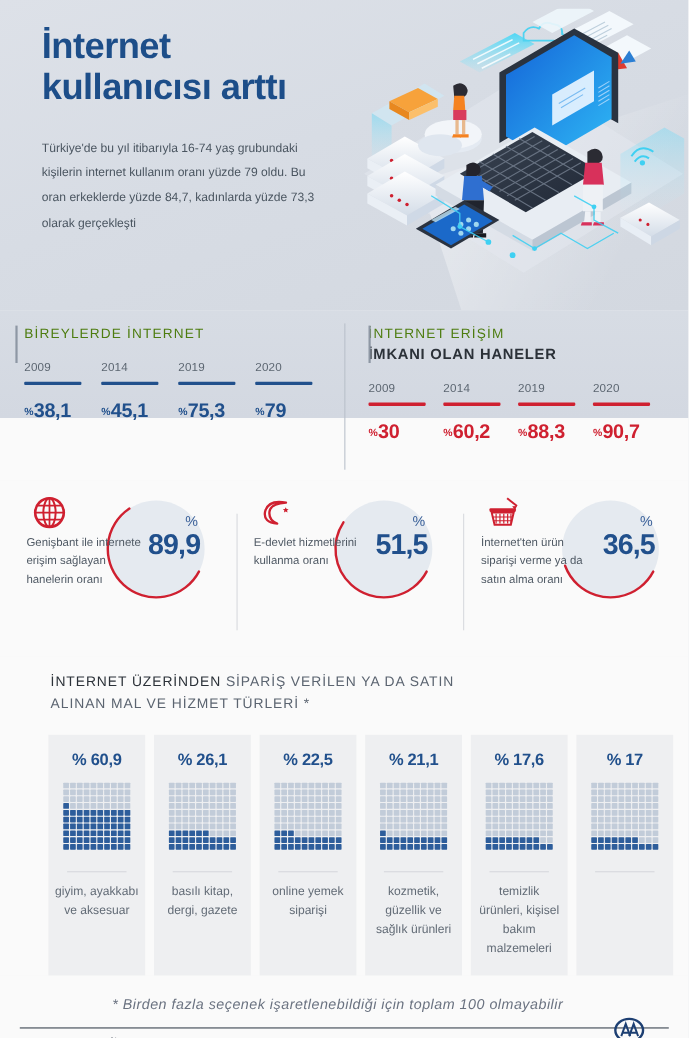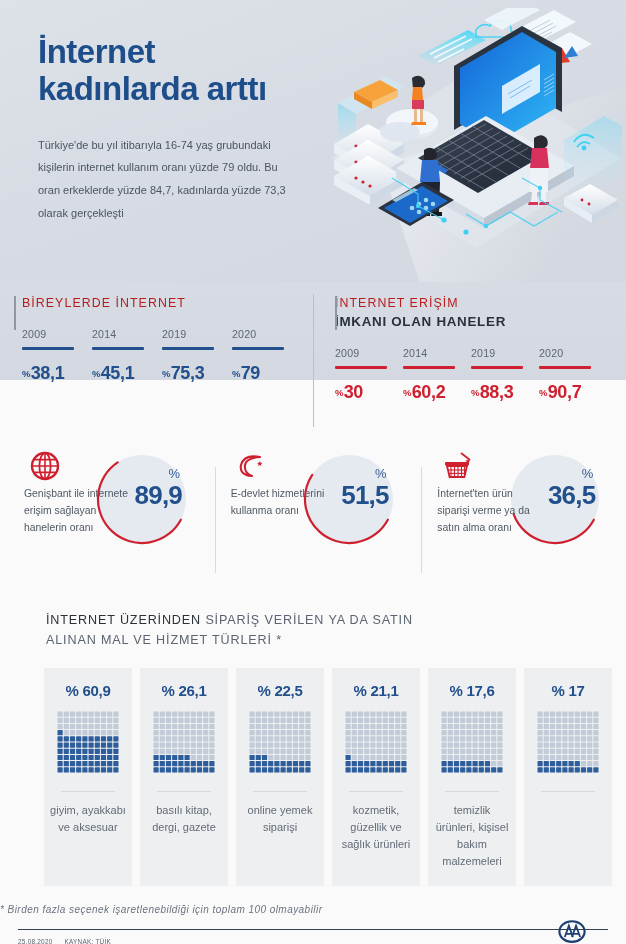--- a/index.html
+++ b/index.html
@@ -17,21 +17,21 @@
   .hero{
     position:relative;height:282px;width:626px;
     background:linear-gradient(160deg,#dde1e8 0%,#d7dce4 45%,#d3d8e0 100%);
     overflow:hidden;
   }
   .hero-sheen{
     position:absolute;right:-40px;top:120px;width:260px;height:200px;
     background:linear-gradient(135deg,rgba(255,255,255,.45),rgba(255,255,255,0) 60%);
     transform:rotate(-18deg);pointer-events:none;
   }
-  .hero-text{position:absolute;left:38px;top:34px;width:290px;z-index:4;}
+  .hero-text{position:absolute;left:38px;top:24px;width:290px;z-index:4;}
   .title{
     font-size:33px;line-height:1.12;font-weight:bold;color:#1d4e89;
     letter-spacing:-.5px;
   }
   .title .l2{display:block;}
   .lede{
     margin-top:26px;font-size:11px;line-height:2.05;color:#4a5560;
     width:250px;font-weight:normal;
   }
   .hero-art{position:absolute;right:0;top:8px;width:300px;height:250px;z-index:2;}
@@ -49,21 +49,21 @@
   .panel{flex:1;padding:14px 0 0 22px;position:relative;}
   .panel + .panel{}
   .panel-sep{
     position:absolute;left:0;top:12px;bottom:10px;width:1px;background:#b9c0cb;
   }
   .tick{
     position:absolute;left:14px;top:14px;width:2px;height:34px;background:#8e97a4;
   }
   .panel.p2 .tick{left:22px;}
   .kicker{
-    font-size:12.4px;letter-spacing:1.05px;color:#b91c1c;font-weight:normal;
+    font-size:12.4px;letter-spacing:1.05px;color:#4d7c0f;font-weight:normal;
     text-transform:uppercase;
   }
   .heading{
     margin-top:4px;font-size:13.4px;letter-spacing:.7px;color:#2b3138;font-weight:bold;
     text-transform:uppercase;
   }
   .years{display:flex;margin-top:18px;}
   .ycell{width:70px;}
   .panel.p2 .ycell{width:68px;}
   .yr{font-size:10.6px;color:#5c6671;letter-spacing:.2px;}
@@ -105,21 +105,21 @@
     width:88px;background:#eeeff1;padding:14px 0 16px 0;text-align:center;
   }
   .w-pct{font-size:15px;font-weight:bold;color:#21508c;letter-spacing:-.3px;}
   .w-mat{margin:12px auto 0 auto;width:62px;}
   .w-rule{width:54px;height:1px;background:#d6d8dc;margin:14px auto 0 auto;}
   .w-cap{margin:10px auto 0 auto;width:78px;font-size:11px;line-height:1.55;color:#626b76;}
 
   
   .foot{position:relative;width:626px;background:#fafafa;padding-top:18px;}
   .foot-note{
-    font-size:10px;font-style:italic;color:#6a7280;letter-spacing:.45px;
+    text-align:center;font-size:13px;font-style:italic;color:#6a7280;letter-spacing:.45px;
     padding-right:12px;
   }
   .foot-rule{height:1px;background:#3a4450;margin:14px 18px 0 18px;}
   .foot-bar{display:flex;align-items:flex-start;padding:6px 18px 0 18px;flex-direction:column;}
   .foot-meta{display:flex;gap:12px;font-size:6.4px;color:#5b6470;letter-spacing:.25px;
     padding-top:2px;}
   .foot-logo{margin-left:auto;width:72px;text-align:center;margin-top:-26px;}
   .aa-mark{font-size:0;line-height:0;}
   .aa-name{font-size:4.6px;letter-spacing:.5px;color:#1d3f72;font-weight:bold;margin-top:1px;}
   .aa-100{margin-top:3px;}
@@ -326,21 +326,21 @@
           <circle cx="160" cy="218" r="2.2"></circle>
             <circle cx="214" cy="180" r="2.2"></circle>
           <circle cx="92" cy="198" r="2.2"></circle>
         </g>
       </svg>
     </div>
 
     <div class="hero-text">
       <h1 class="title">
         <span>İnternet</span>
-        <span class="l2">kadınlarda arttı</span>
+        <span class="l2">kullanıcısı arttı</span>
       </h1>
       <p class="lede">Türkiye'de bu yıl itibarıyla 16-74 yaş grubundaki kişilerin internet kullanım oranı yüzde 79 oldu. Bu oran erkeklerde yüzde 84,7, kadınlarda yüzde 73,3 olarak gerçekleşti</p>
     </div>
   </div>
 
   <div class="band">
     <div class="band-top"></div>
     <div class="band-bot"></div>
     <div class="band-inner">
 

